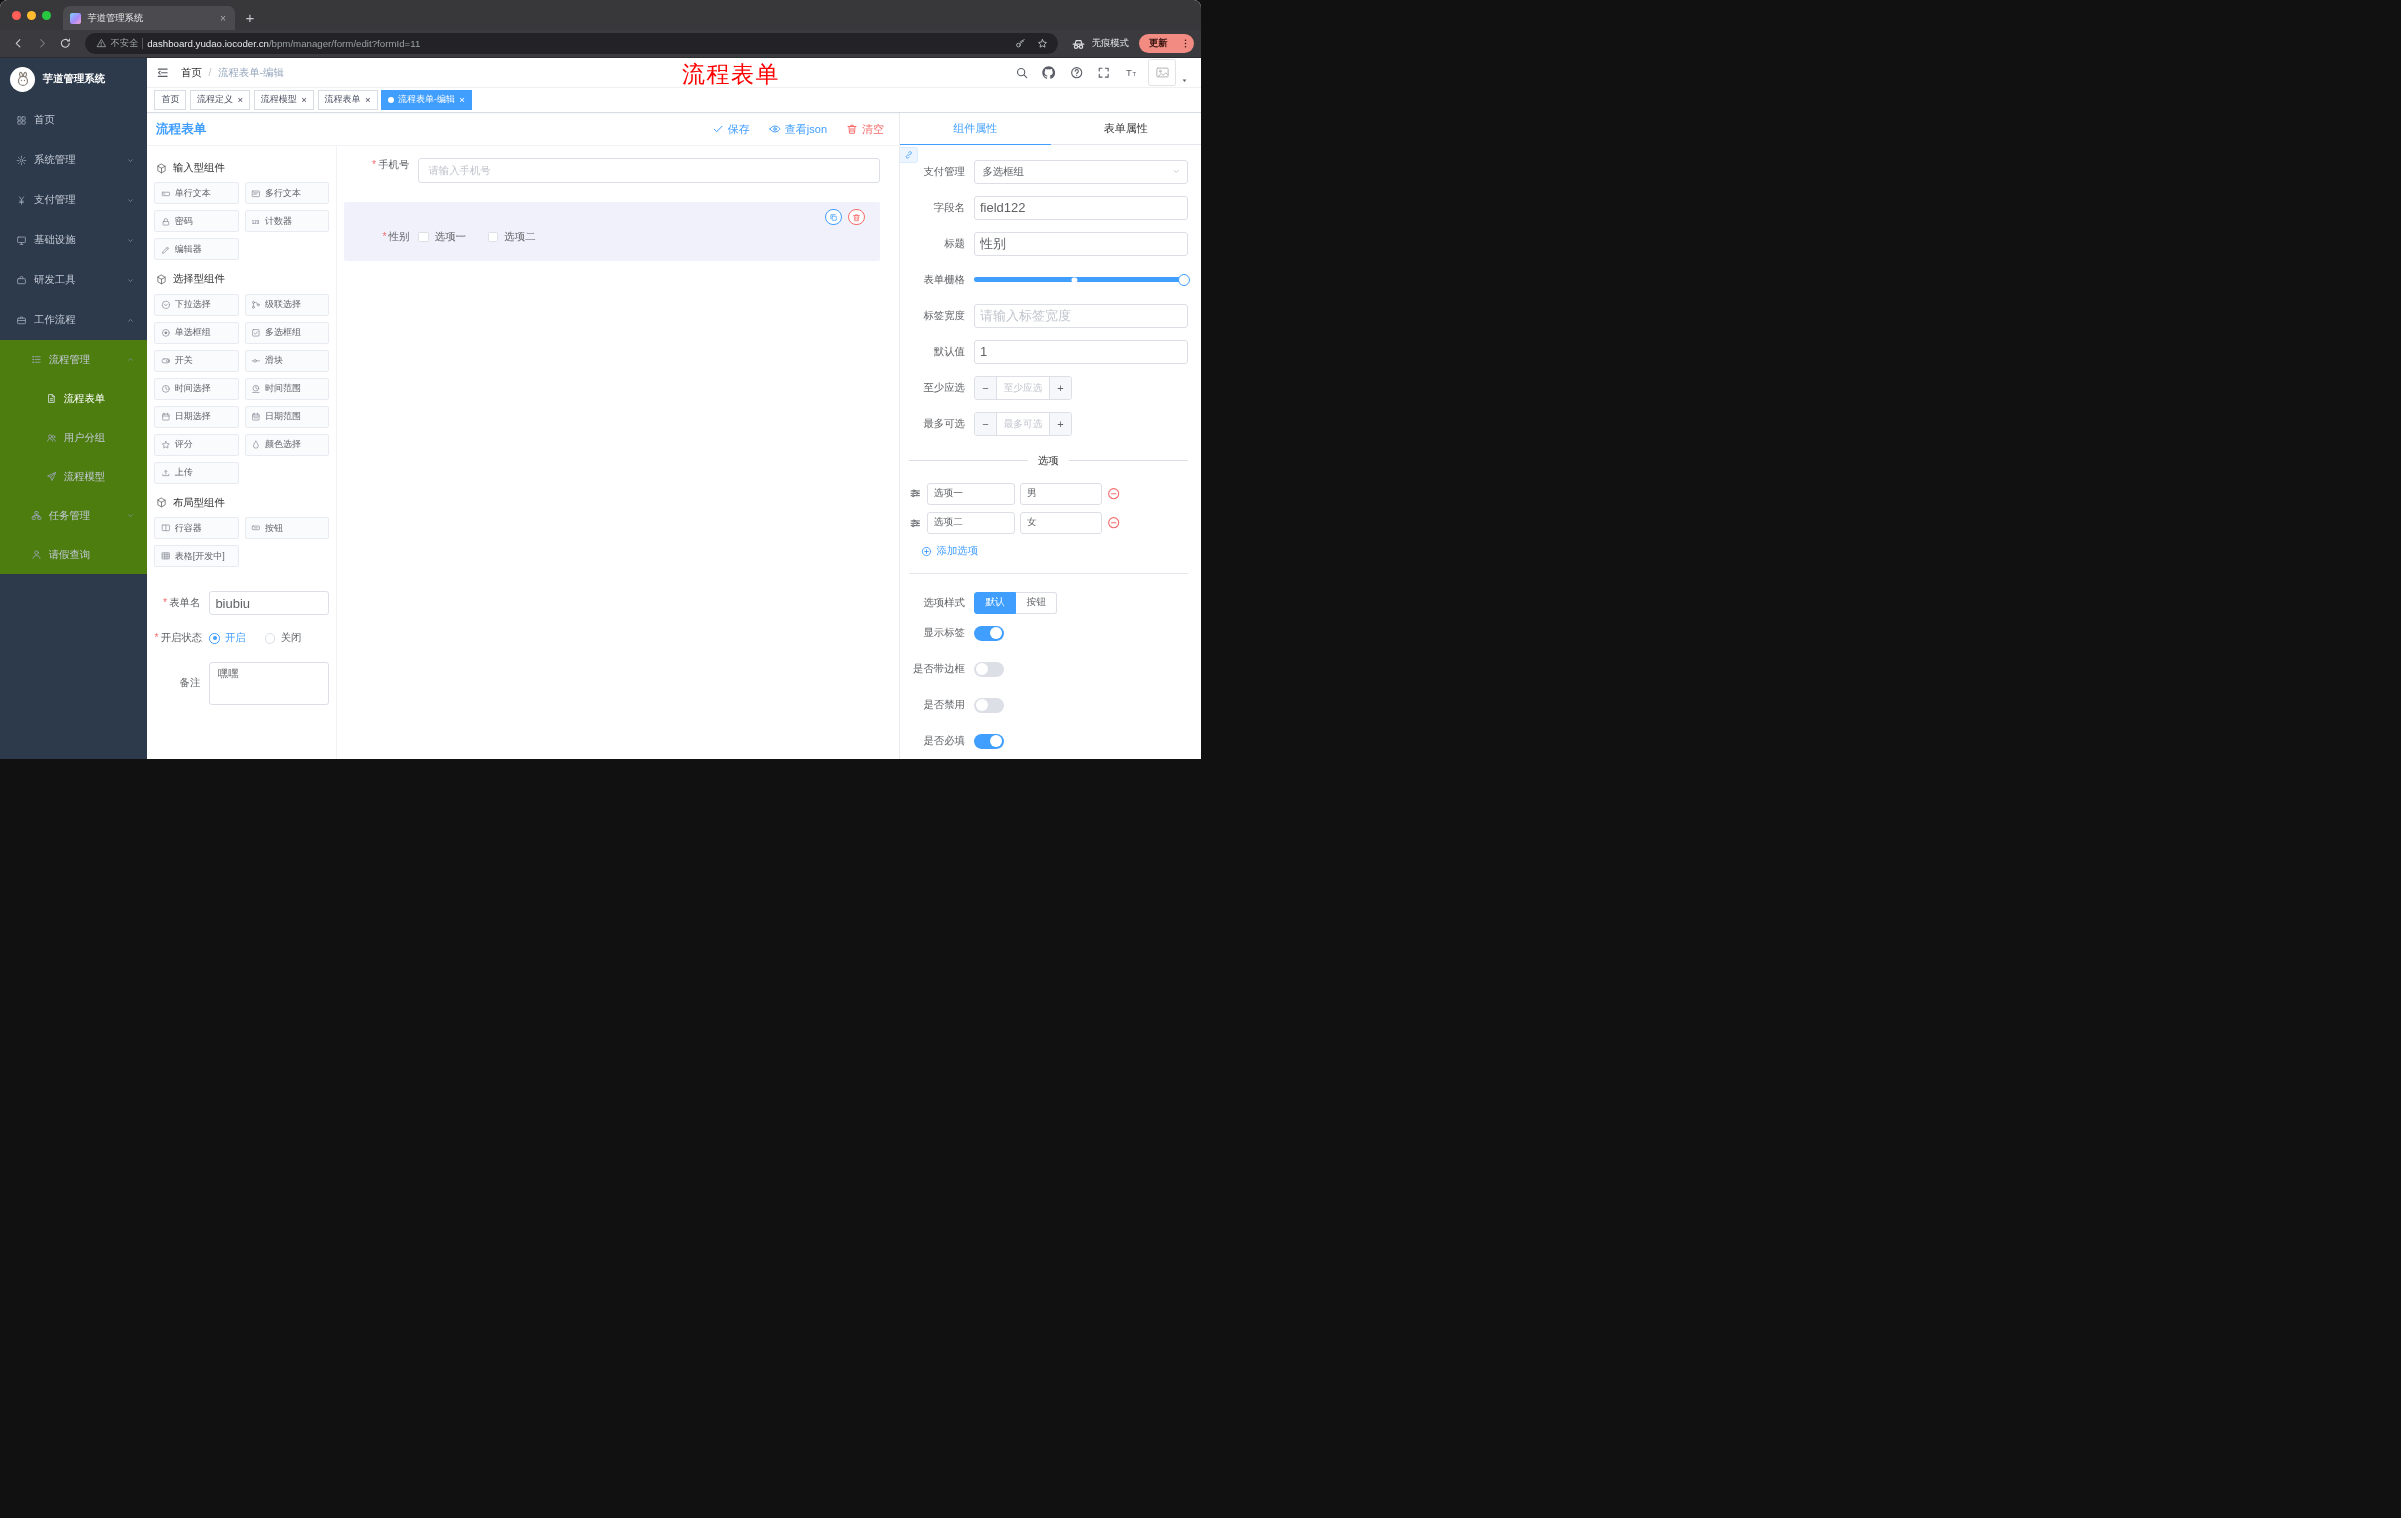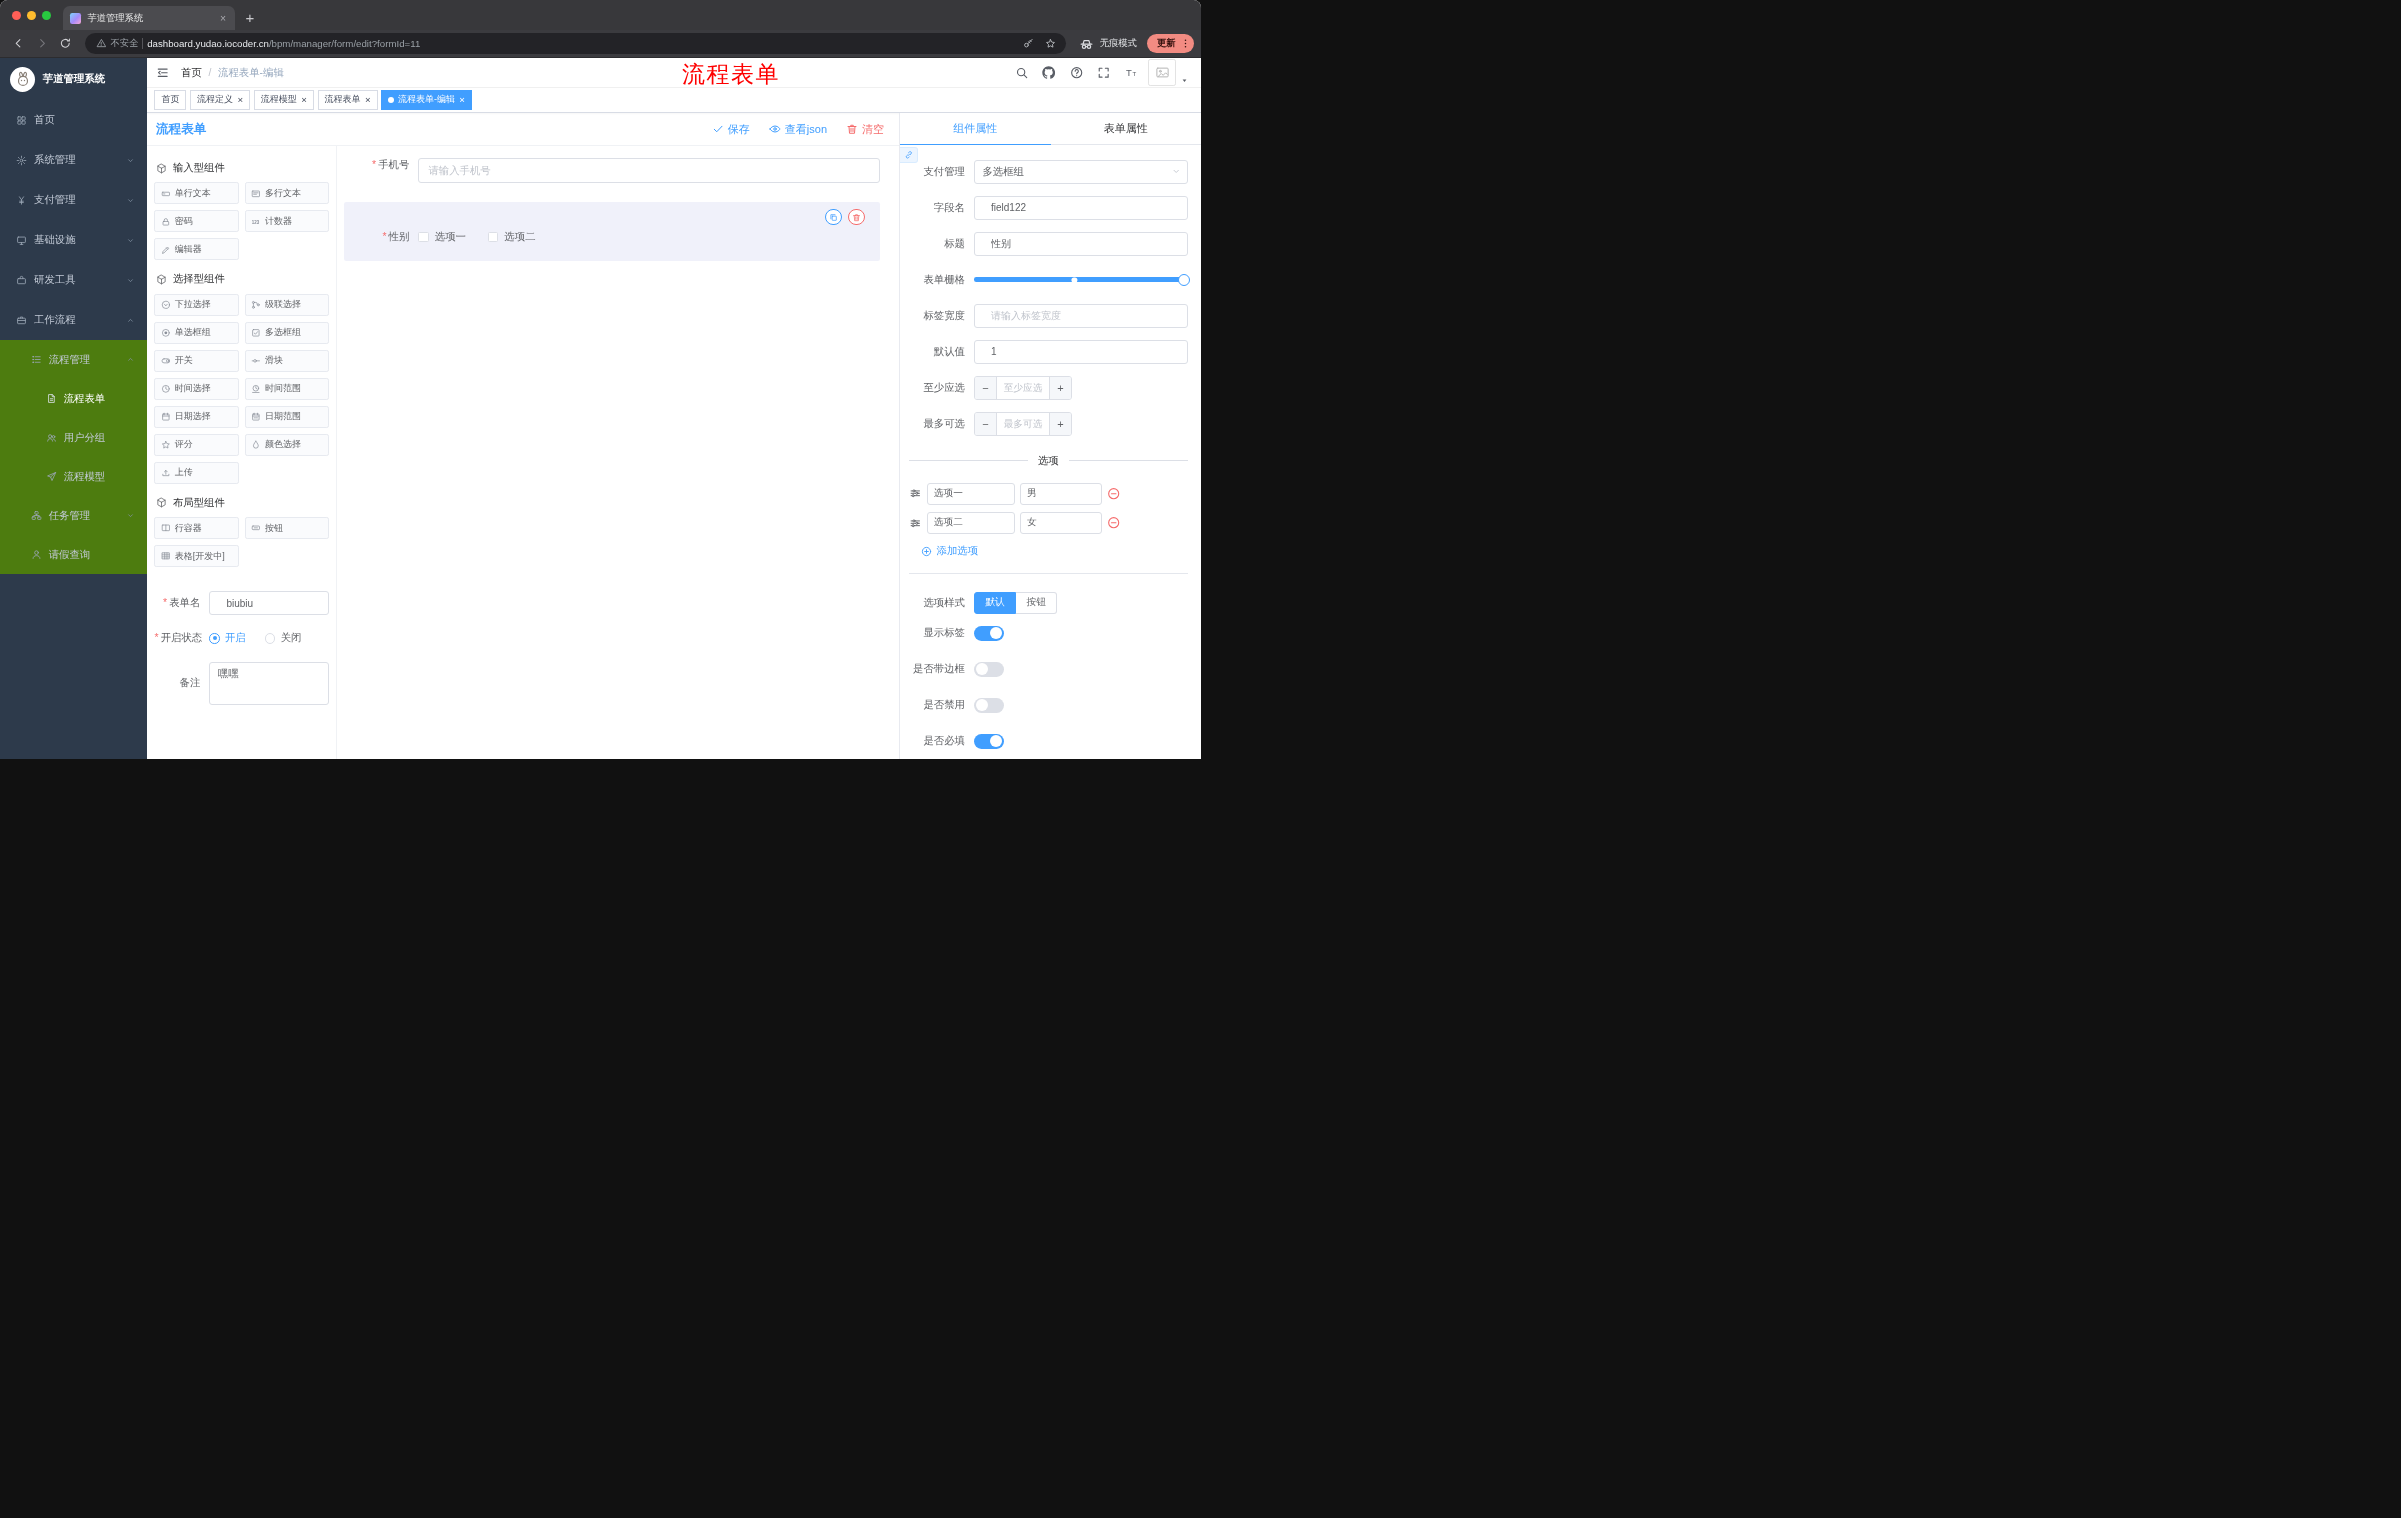--- a/index.html
+++ b/index.html
@@ -24,21 +24,21 @@
   .omnibox{flex:1;height:21px;margin:0 7.4px;background:#232327;border-radius:10.4px;display:flex;align-items:center;padding:0 10.4px;gap:4px;min-width:0;cursor:text}
   .sec{display:flex;align-items:center;gap:4.5px;color:#9aa0a6;font-size:9.3px;flex:none}
   .sec svg{width:10.4px;height:10.4px}
   .sec-div{width:0.7px;height:10.4px;background:#55555a;flex:none}
   .url{font-size:9.7px;color:#9aa0a6;white-space:nowrap;overflow:hidden;flex:1;min-width:0}
   .url .domain{color:#e8eaed}
   .obx-icons{display:flex;gap:10.4px;color:#b9bcc1;flex:none}
   .obx-icons svg{width:11px;height:11px;cursor:pointer}
   .incog{display:flex;align-items:center;gap:5.2px;color:#e8eaed;font-size:9.3px;margin:0 9px 0 4.5px}
   .incog svg{width:15px;height:15px;color:#dadce0}
-  .update-pill{height:19.3px;border-radius:9.7px;background:#f28b82;color:#33100d;display:flex;align-items:center;gap:4px;padding:0 3px 0 9.7px;font-size:9.3px;font-weight:bold;cursor:pointer}
+  .update-pill{height:19.3px;border-radius:9.7px;background:#f28b82;color:#33100d;display:flex;align-items:center;gap:12px;padding:0 3px 0 9.7px;font-size:9.3px;font-weight:bold;cursor:pointer}
   .update-pill svg{width:11px;height:11px}
 
   
   .app{display:flex;height:701px}
   .sidebar{width:147px;background:#2d3a4b;display:flex;flex-direction:column;flex:none;overflow:hidden}
   .logo-row{height:42px;display:flex;align-items:center;gap:7.4px;padding-left:10.4px;flex:none}
   .logo-badge{width:25px;height:25px;border-radius:50%;background:#fff;display:flex;align-items:center;justify-content:center;color:#8a8178;flex:none}
   .logo-badge svg{width:18px;height:18px;stroke-width:1.6}
   .logo-title{color:#fff;font-size:10.4px;font-weight:bold;white-space:nowrap}
   .s-menu{flex:1;overflow:hidden}
@@ -92,21 +92,21 @@
   .comp-panel{width:190px;border-right:0.7px solid #f0f2f5;padding:3px 7.4px 0 7.4px;overflow:hidden;flex:none}
   .grp-hd{display:flex;align-items:center;gap:6px;margin:12px 0 7.4px 1.5px;font-size:10.4px;color:#303133}
   .grp-hd svg{width:11px;height:11px;color:#606266;stroke-width:1.7}
   .grp-grid{display:grid;grid-template-columns:1fr 1fr;gap:6px}
   .comp-item{height:22px;display:flex;align-items:center;gap:4.5px;padding:0 5.2px;background:#fafbfd;border:0.7px solid #e7eaf0;border-radius:2.2px;font-size:9px;color:#606266;cursor:move;overflow:hidden;white-space:nowrap}
   .comp-item svg{width:9.7px;height:9.7px;flex:none;color:#8a8f99;stroke-width:1.8}
   .meta{margin-top:24px}
   .m-row{display:flex;align-items:center;margin-bottom:16.3px}
   .m-label{width:55px;flex:none;text-align:right;padding-right:9px;font-size:10.4px;color:#606266;white-space:nowrap}
   .star{color:#f56c6c;margin-right:2.2px;font-style:normal}
-  .e-input{flex:1;min-width:0;height:24px;border:0.7px solid #dcdfe6;border-radius:3px;padding:0 16px;font-size:10px;color:#606266;background:#fff;outline:none;font-family:inherit}
+  .e-input{flex:1;min-width:0;height:24px;border:0.7px solid #dcdfe6;border-radius:3px;padding:0 5px;font-size:13px;color:#606266;background:#fff;outline:none;font-family:inherit}
   .e-input::placeholder{color:#c0c4cc}
   .radios{display:flex;gap:19.3px;font-size:10.4px;color:#606266;align-items:center}
   .radio{display:flex;align-items:center;gap:5.2px;cursor:pointer}
   .rdot{width:10.4px;height:10.4px;border:0.7px solid #dcdfe6;border-radius:50%;position:relative;background:#fff;flex:none}
   .radio.on{color:#409eff}
   .radio.on .rdot{border-color:#409eff}
   .radio.on .rdot::after{content:"";position:absolute;inset:2.2px;border-radius:50%;background:#409eff}
   .e-textarea{flex:1;min-width:0;height:43px;border:0.7px solid #dcdfe6;border-radius:3px;padding:4.5px 7.4px;font-size:10.4px;color:#606266;resize:none;font-family:inherit;outline:none}
 
   .canvas{flex:1;padding:12px 19.3px 0 7.4px;min-width:0}

